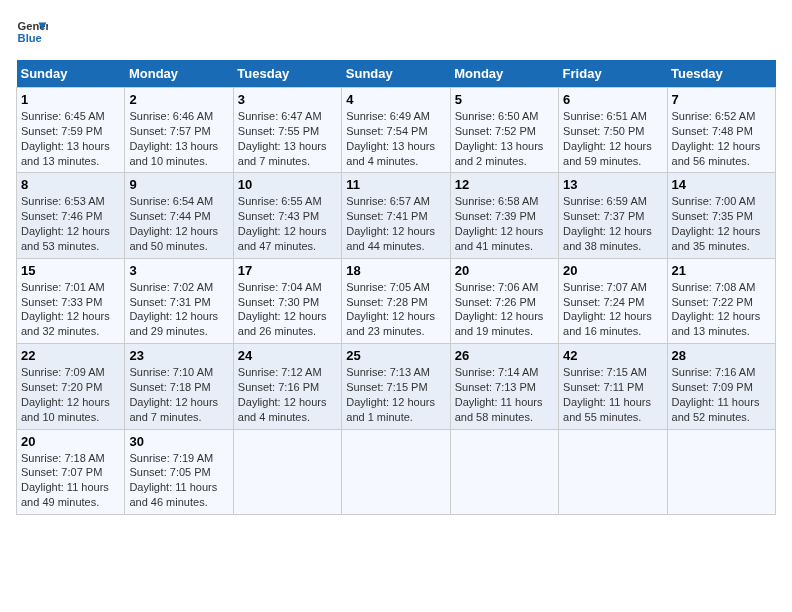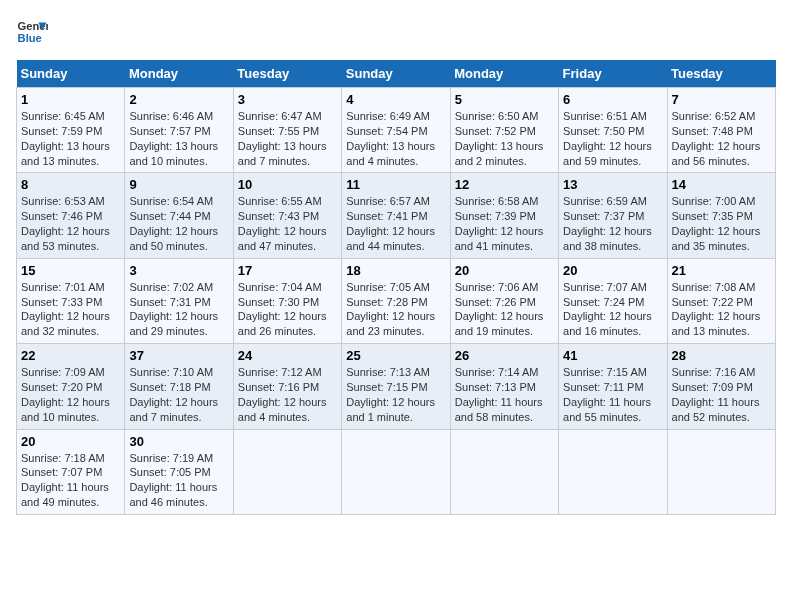--- a/index.html
+++ b/index.html
@@ -129,25 +129,25 @@
         <td><span class="day-num">15</span><span class="day-info">Sunrise: 7:01 AM<br>Sunset: 7:33 PM<br>Daylight: 12 hours and 32 minutes.</span></td>
         <td><span class="day-num">3</span><span class="day-info">Sunrise: 7:02 AM<br>Sunset: 7:31 PM<br>Daylight: 12 hours and 29 minutes.</span></td>
         <td><span class="day-num">17</span><span class="day-info">Sunrise: 7:04 AM<br>Sunset: 7:30 PM<br>Daylight: 12 hours and 26 minutes.</span></td>
         <td><span class="day-num">18</span><span class="day-info">Sunrise: 7:05 AM<br>Sunset: 7:28 PM<br>Daylight: 12 hours and 23 minutes.</span></td>
         <td><span class="day-num">20</span><span class="day-info">Sunrise: 7:06 AM<br>Sunset: 7:26 PM<br>Daylight: 12 hours and 19 minutes.</span></td>
         <td><span class="day-num">20</span><span class="day-info">Sunrise: 7:07 AM<br>Sunset: 7:24 PM<br>Daylight: 12 hours and 16 minutes.</span></td>
         <td><span class="day-num">21</span><span class="day-info">Sunrise: 7:08 AM<br>Sunset: 7:22 PM<br>Daylight: 12 hours and 13 minutes.</span></td>
       </tr>
       <tr>
         <td><span class="day-num">22</span><span class="day-info">Sunrise: 7:09 AM<br>Sunset: 7:20 PM<br>Daylight: 12 hours and 10 minutes.</span></td>
-        <td><span class="day-num">37</span><span class="day-info">Sunrise: 7:10 AM<br>Sunset: 7:18 PM<br>Daylight: 12 hours and 7 minutes.</span></td>
+        <td><span class="day-num">23</span><span class="day-info">Sunrise: 7:10 AM<br>Sunset: 7:18 PM<br>Daylight: 12 hours and 7 minutes.</span></td>
         <td><span class="day-num">24</span><span class="day-info">Sunrise: 7:12 AM<br>Sunset: 7:16 PM<br>Daylight: 12 hours and 4 minutes.</span></td>
         <td><span class="day-num">25</span><span class="day-info">Sunrise: 7:13 AM<br>Sunset: 7:15 PM<br>Daylight: 12 hours and 1 minute.</span></td>
         <td><span class="day-num">26</span><span class="day-info">Sunrise: 7:14 AM<br>Sunset: 7:13 PM<br>Daylight: 11 hours and 58 minutes.</span></td>
-        <td><span class="day-num">41</span><span class="day-info">Sunrise: 7:15 AM<br>Sunset: 7:11 PM<br>Daylight: 11 hours and 55 minutes.</span></td>
+        <td><span class="day-num">42</span><span class="day-info">Sunrise: 7:15 AM<br>Sunset: 7:11 PM<br>Daylight: 11 hours and 55 minutes.</span></td>
         <td><span class="day-num">28</span><span class="day-info">Sunrise: 7:16 AM<br>Sunset: 7:09 PM<br>Daylight: 11 hours and 52 minutes.</span></td>
       </tr>
       <tr>
         <td><span class="day-num">20</span><span class="day-info">Sunrise: 7:18 AM<br>Sunset: 7:07 PM<br>Daylight: 11 hours and 49 minutes.</span></td>
         <td><span class="day-num">30</span><span class="day-info">Sunrise: 7:19 AM<br>Sunset: 7:05 PM<br>Daylight: 11 hours and 46 minutes.</span></td>
         <td class="empty-cell"></td>
         <td class="empty-cell"></td>
         <td class="empty-cell"></td>
         <td class="empty-cell"></td>
         <td class="empty-cell"></td>

